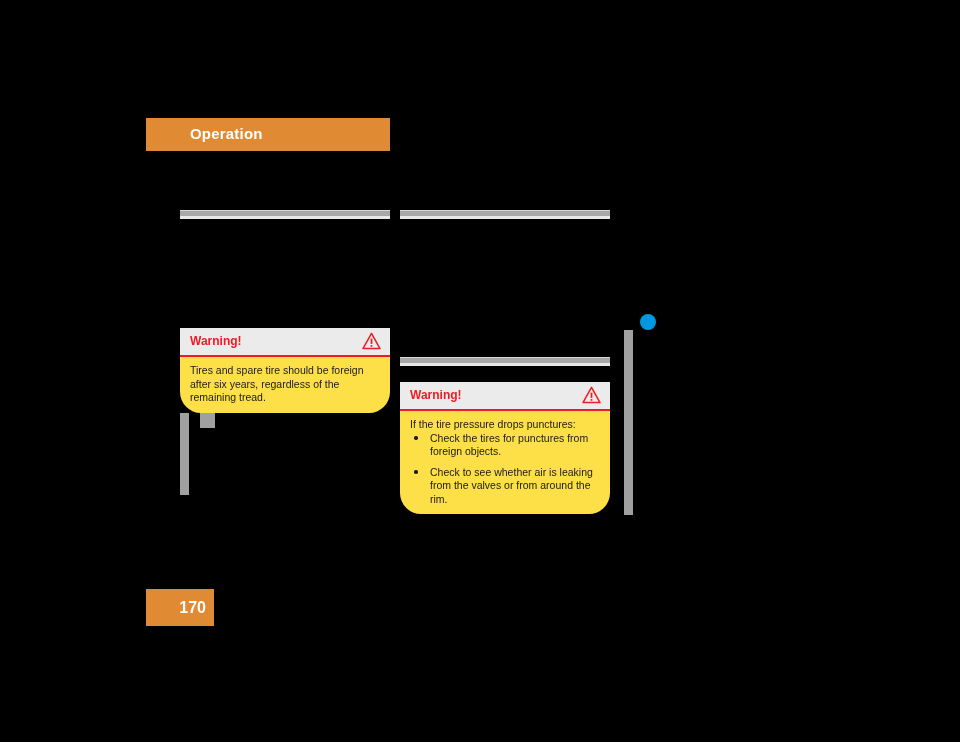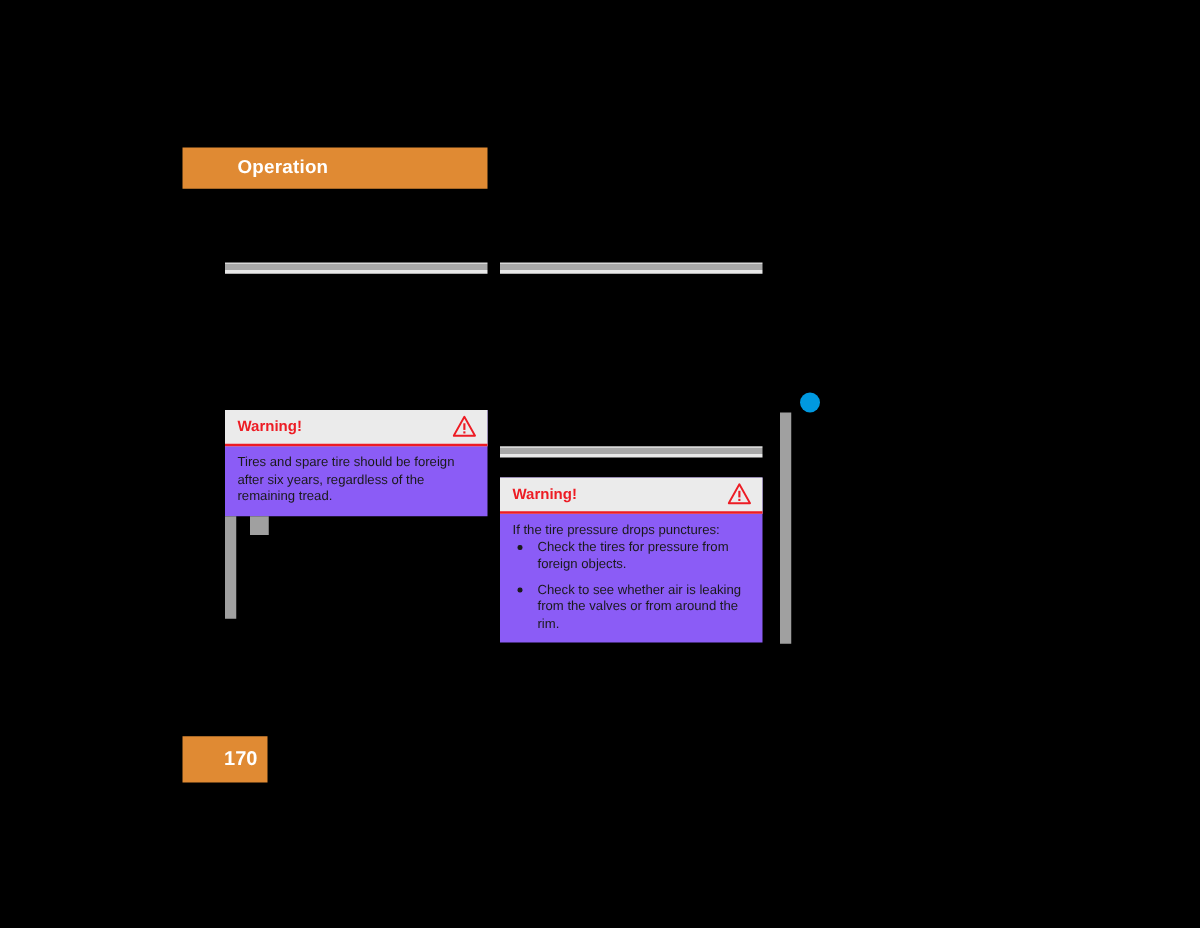--- a/index.html
+++ b/index.html
@@ -47,22 +47,23 @@
                 #a8a8a8 1px, #a8a8a8 6px,
                 #e8e8e8 6px, #e8e8e8 9px);
   }
   .col-rule.left  { left: 152px; top: 210px; width: 210px; }
   .col-rule.right { left: 372px; top: 210px; width: 210px; }
   .col-rule.right-mid { left: 372px; top: 357px; width: 210px; }
 
   
   .warning-box {
     position: absolute;
-    background: #8b5cf6;
+    background: #fde047;
     box-sizing: border-box;
+    border-radius: 21px;
   }
   .warning-head {
     position: relative;
     height: 27px;
     background: #ebebeb;
     border-bottom: 2px solid #ED1C24;
   }
   .warning-title {
     position: absolute;
     left: 10px;
@@ -191,21 +192,21 @@
         <path d="M10 1.5 L19 17.5 L1 17.5 Z" fill="none" stroke="#ED1C24" stroke-width="1.6" stroke-linejoin="round"></path>
         <rect x="9.1" y="7" width="1.8" height="5.6" fill="#ED1C24"></rect>
         <rect x="9.1" y="13.8" width="1.8" height="1.8" fill="#ED1C24"></rect>
       </svg>
     </div>
     <div class="warning-body">
       <p class="warning-intro">If the tire pressure drops punctures:</p>
       <ul class="w-list">
         <li>
           <span class="w-bullet"></span>
-          <span>Check the tires for pressure from foreign objects.</span>
+          <span>Check the tires for punctures from foreign objects.</span>
         </li>
         <li>
           <span class="w-bullet"></span>
           <span>Check to see whether air is leaking from the valves or from around the rim.</span>
         </li>
       </ul>
     </div>
   </div>
 
   <div class="mark" id="left-margin-bar"></div>

